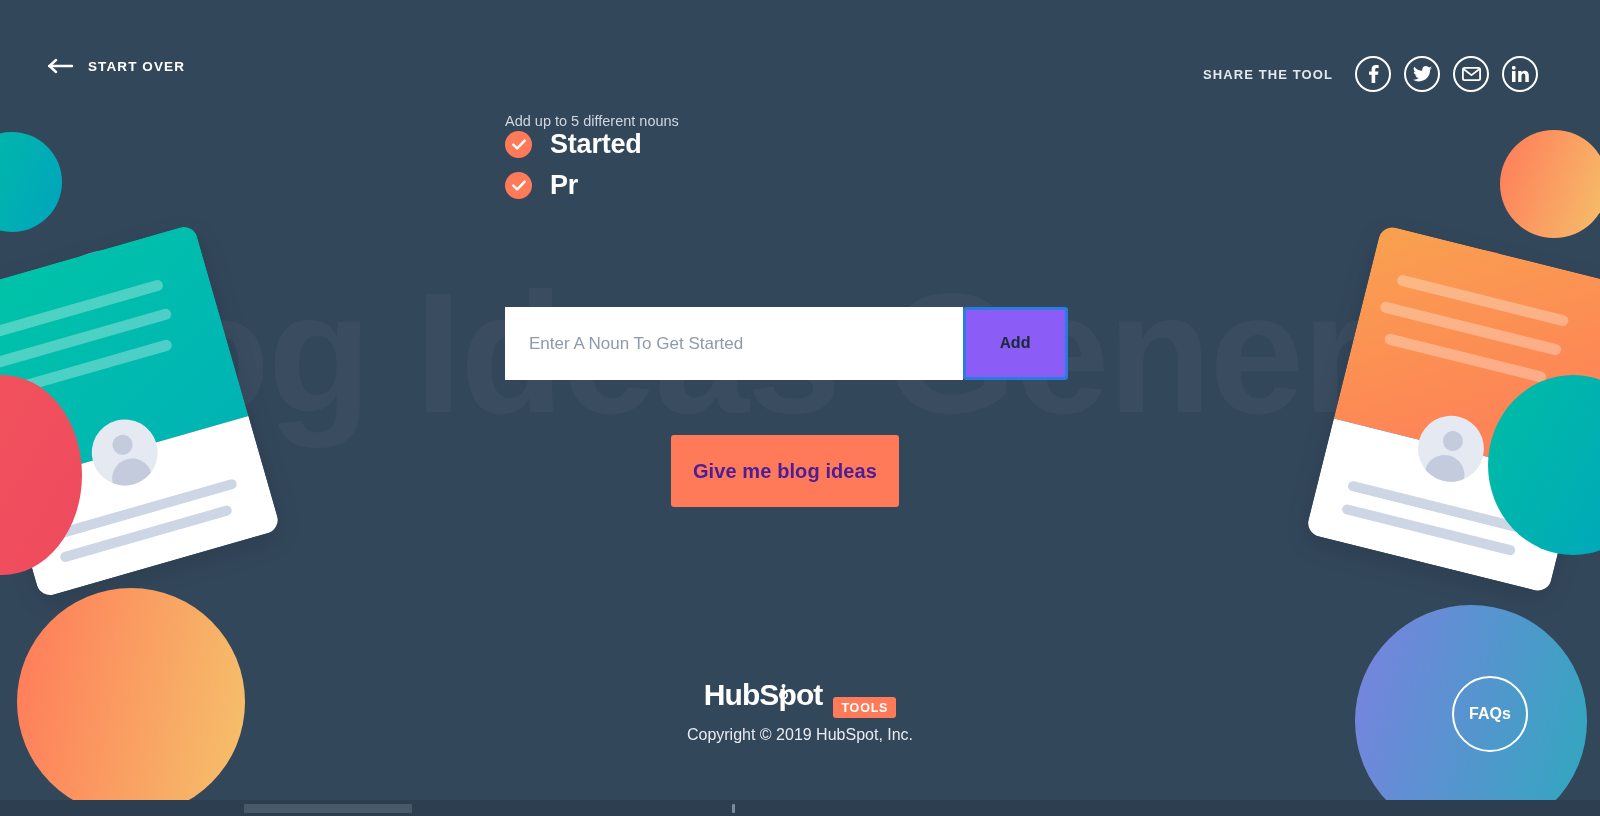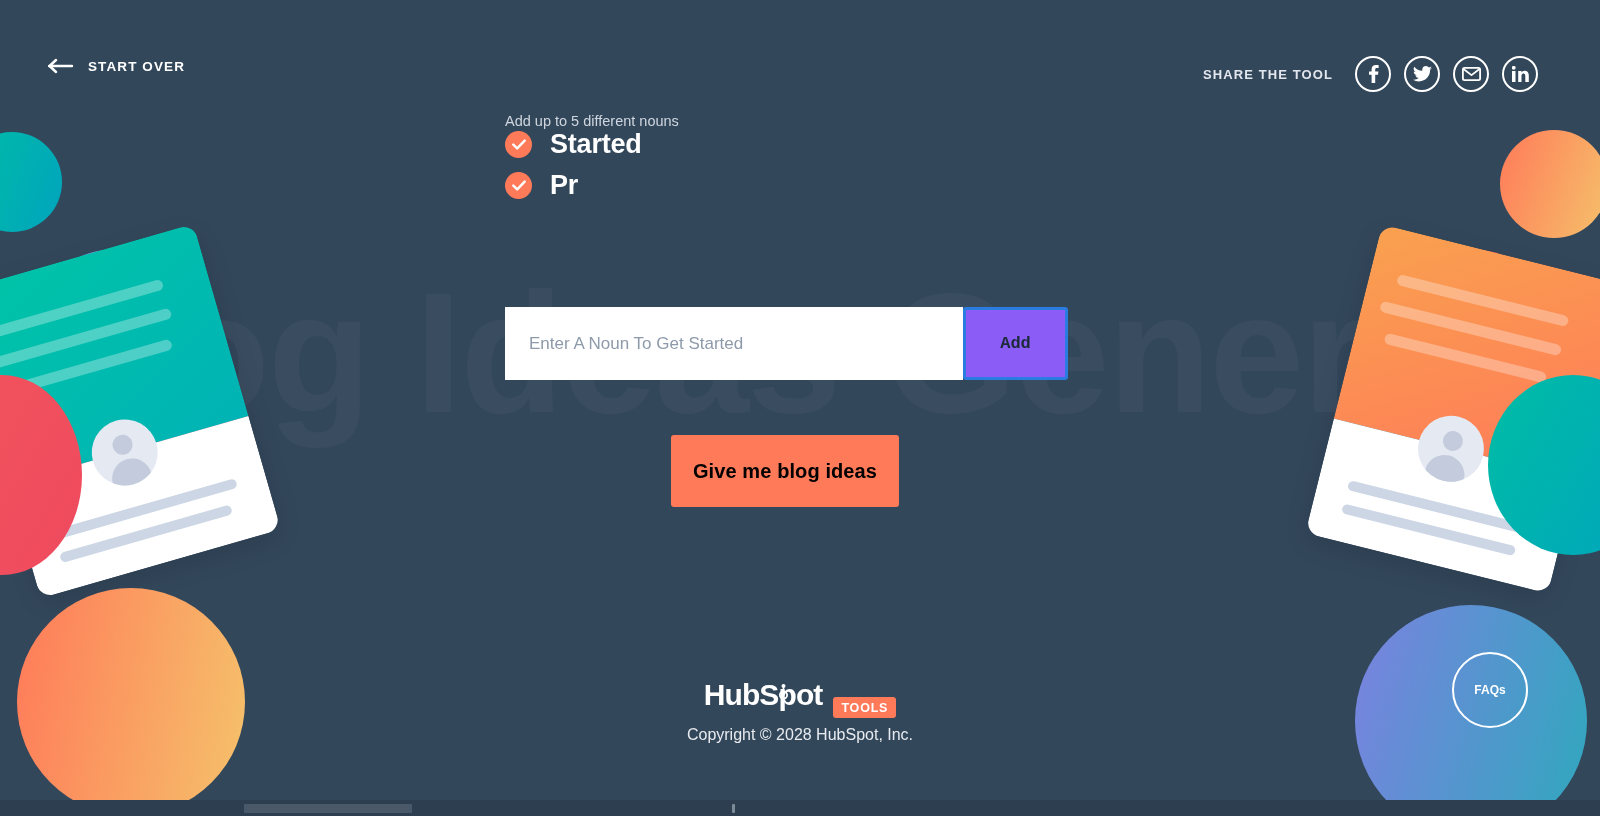--- a/index.html
+++ b/index.html
@@ -281,21 +281,21 @@
 
   .cta-button {
     position: absolute;
     left: 671px;
     top: 435px;
     width: 228px;
     height: 72px;
     background: #ff7a59;
     border: none;
     border-radius: 3px;
-    color: #000000;
+    color: #4c1d95;
     font-family: "Liberation Sans", sans-serif;
     font-size: 20px;
     font-weight: 700;
     letter-spacing: 0.1px;
     cursor: pointer;
   }
 
   
   .footer {
     position: absolute;
@@ -336,28 +336,28 @@
   }
   .copyright {
     color: #e8ebef;
     font-size: 16px;
   }
 
   
   .faqs-button {
     position: absolute;
     left: 1452px;
-    top: 652px;
+    top: 676px;
     width: 76px; height: 76px;
     border-radius: 50%;
     border: 2px solid #ffffff;
     background: transparent;
     color: #ffffff;
     font-family: "Liberation Sans", sans-serif;
-    font-size: 12px;
+    font-size: 16px;
     font-weight: 700;
     cursor: pointer;
     z-index: 12;
     display: flex;
     align-items: center;
     justify-content: center;
   }
 
   
   .bottom-strip {
@@ -512,21 +512,21 @@
         <span class="logo-sprocket">
           <svg width="17" height="17" viewBox="0 0 17 17">
             <circle cx="8.5" cy="11" r="3.6" fill="none" stroke="#ffffff" stroke-width="1.8"></circle>
             <path d="M8.5 7.4V3.2" stroke="#ffffff" stroke-width="1.6"></path>
             <circle cx="8.5" cy="2" r="2" fill="#ffffff"></circle>
           </svg>
         </span>
       </span>
       <span class="tools-badge">TOOLS</span>
     </div>
-    <div class="copyright">Copyright © 2028 HubSpot, Inc.</div>
+    <div class="copyright">Copyright © 2019 HubSpot, Inc.</div>
   </div>
 
   <button class="faqs-button">FAQs</button>
 
   <div class="bottom-strip">
     <div class="strip-block sb1"></div>
     <div class="strip-block sb2"></div>
   </div>
 
 </div>

